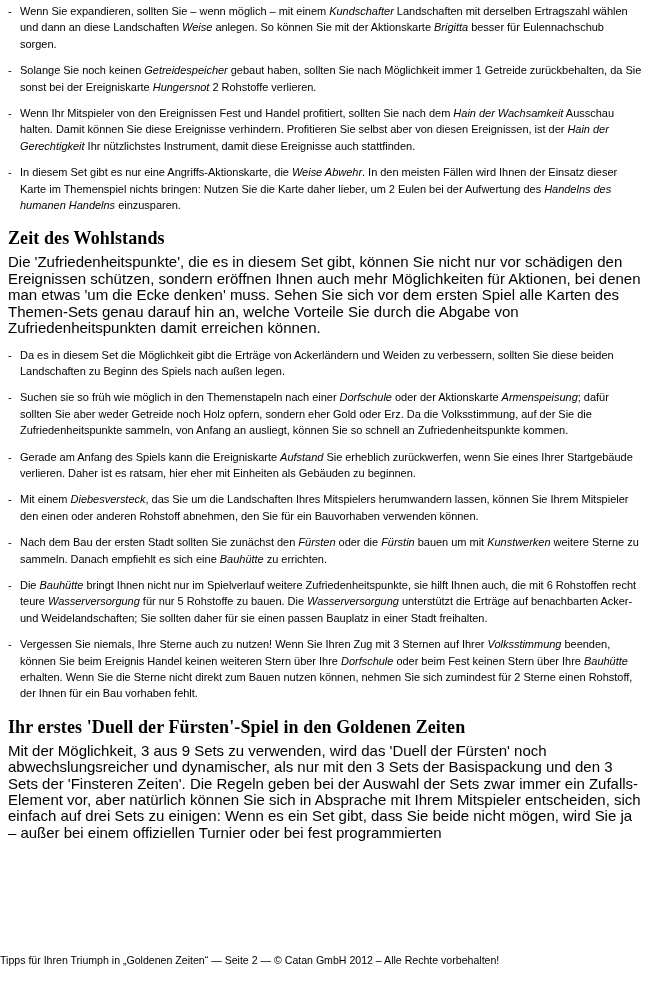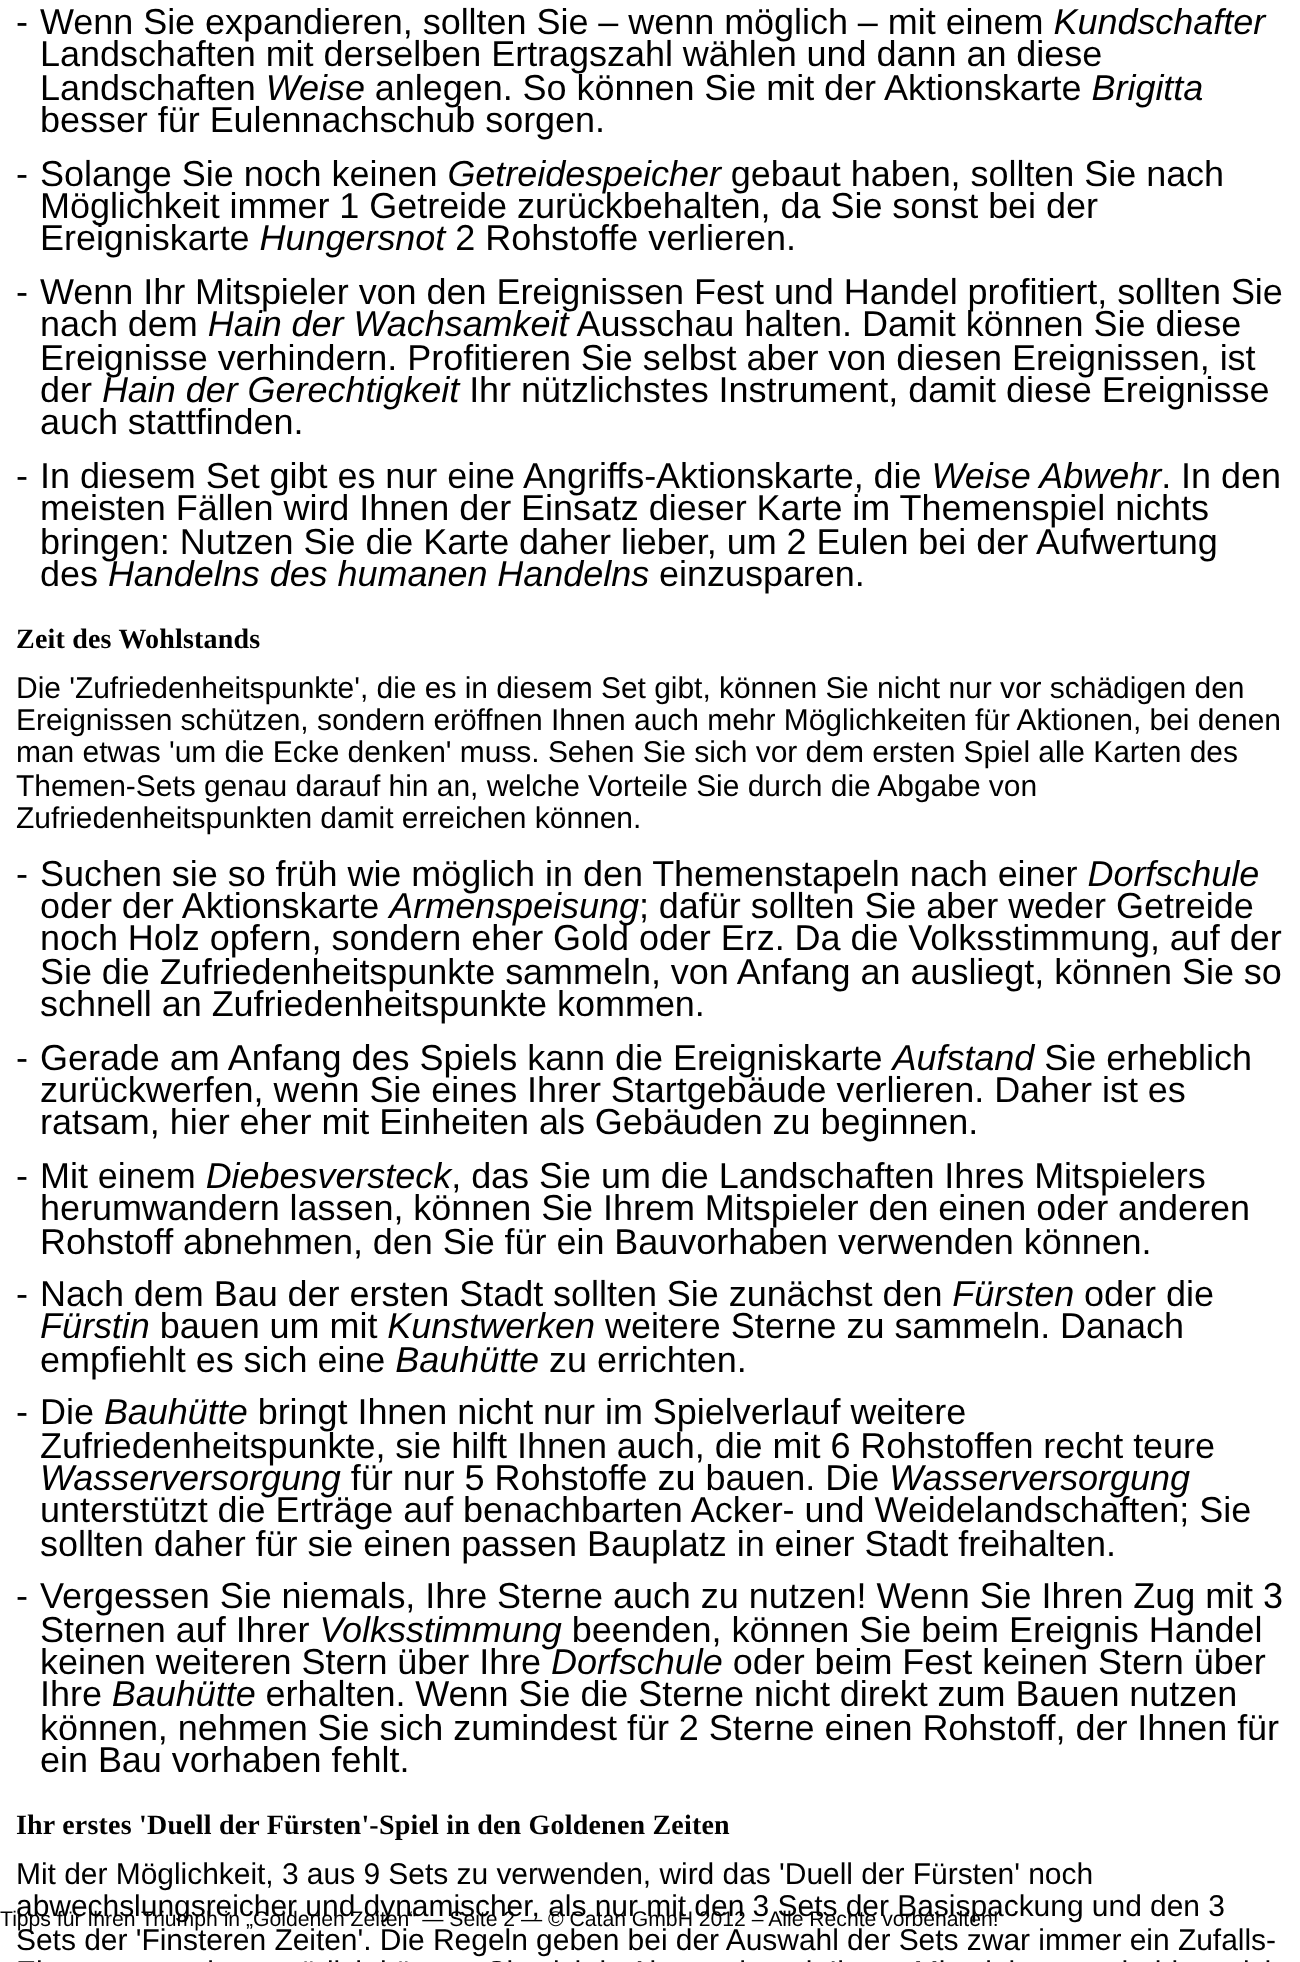--- a/index.html
+++ b/index.html
@@ -24,21 +24,21 @@
   }
   
   .bullets {
     margin: 0;
     padding: 0;
     list-style: none;
   }
   .bullet {
     position: relative;
     padding-left: 13px;
-    font-size: 18px;
+    font-size: 11px;
     line-height: 16.4px;
     margin-bottom: 10px;
     text-align: left;
     letter-spacing: -0.02px;
   }
   .bullet::before {
     content: "-";
     position: absolute;
     left: 1px;
     top: 0;
@@ -50,21 +50,21 @@
     line-height: 16.4px;
     margin: 0 0 10px 1px;
     text-align: left;
     letter-spacing: -0.02px;
   }
 
   
   .section-head {
     font-family: "Liberation Serif", serif;
     font-weight: bold;
-    font-size: 14px;
+    font-size: 18px;
     line-height: 18px;
     margin: 0 0 7px 1px;
     letter-spacing: 0.1px;
   }
 
   .block { margin: 0; }
 
   #top-bullets { padding-top: 3px; }
 
   .gap-before-head { margin-top: 16px; }
@@ -102,20 +102,23 @@
       <span>In diesem Set gibt es nur eine Angriffs-Aktionskarte, die <i class="it">Weise Abwehr</i>. In den meisten Fällen wird Ihnen der Einsatz dieser Karte im Themenspiel nichts bringen: Nutzen Sie die Karte daher lieber, um 2 Eulen bei der Aufwertung des <i class="it">Handelns des humanen Handelns</i> einzusparen.</span>
     </li>
   </ul>
 
   <h2 class="section-head gap-before-head">Zeit des Wohlstands</h2>
 
   <p class="para">Die 'Zufriedenheitspunkte', die es in diesem Set gibt, können Sie nicht nur vor schädigen den Ereignissen schützen, sondern eröffnen Ihnen auch mehr Möglichkeiten für Aktionen, bei denen man etwas 'um die Ecke denken' muss. Sehen Sie sich vor dem ersten Spiel alle Karten des Themen-Sets genau darauf hin an, welche Vorteile Sie durch die Abgabe von Zufriedenheitspunkten damit erreichen können.</p>
 
   <ul class="bullets block">
     <li class="bullet">
+      <span>Da es in diesem Set die Möglichkeit gibt die Erträge von Ackerländern und Weiden zu verbessern, sollten Sie diese beiden Landschaften zu Beginn des Spiels nach außen legen.</span>
+    </li>
+    <li class="bullet">
       <span>Suchen sie so früh wie möglich in den Themenstapeln nach einer <i class="it">Dorfschule</i> oder der Aktionskarte <i class="it">Armenspeisung</i>; dafür sollten Sie aber weder Getreide noch Holz opfern, sondern eher Gold oder Erz. Da die Volksstimmung, auf der Sie die Zufriedenheitspunkte sammeln, von Anfang an ausliegt, können Sie so schnell an Zufriedenheitspunkte kommen.</span>
     </li>
     <li class="bullet">
       <span>Gerade am Anfang des Spiels kann die Ereigniskarte <i class="it">Aufstand</i> Sie erheblich zurückwerfen, wenn Sie eines Ihrer Startgebäude verlieren. Daher ist es ratsam, hier eher mit Einheiten als Gebäuden zu beginnen.</span>
     </li>
     <li class="bullet">
       <span>Mit einem <i class="it">Diebesversteck</i>, das Sie um die Landschaften Ihres Mitspielers herumwandern lassen, können Sie Ihrem Mitspieler den einen oder anderen Rohstoff abnehmen, den Sie für ein Bauvorhaben verwenden können.</span>
     </li>
     <li class="bullet">
       <span>Nach dem Bau der ersten Stadt sollten Sie zunächst den <i class="it">Fürsten</i> oder die <i class="it">Fürstin</i> bauen um mit <i class="it">Kunstwerken</i> weitere Sterne zu sammeln. Danach empfiehlt es sich eine <i class="it">Bauhütte</i> zu errichten.</span>

